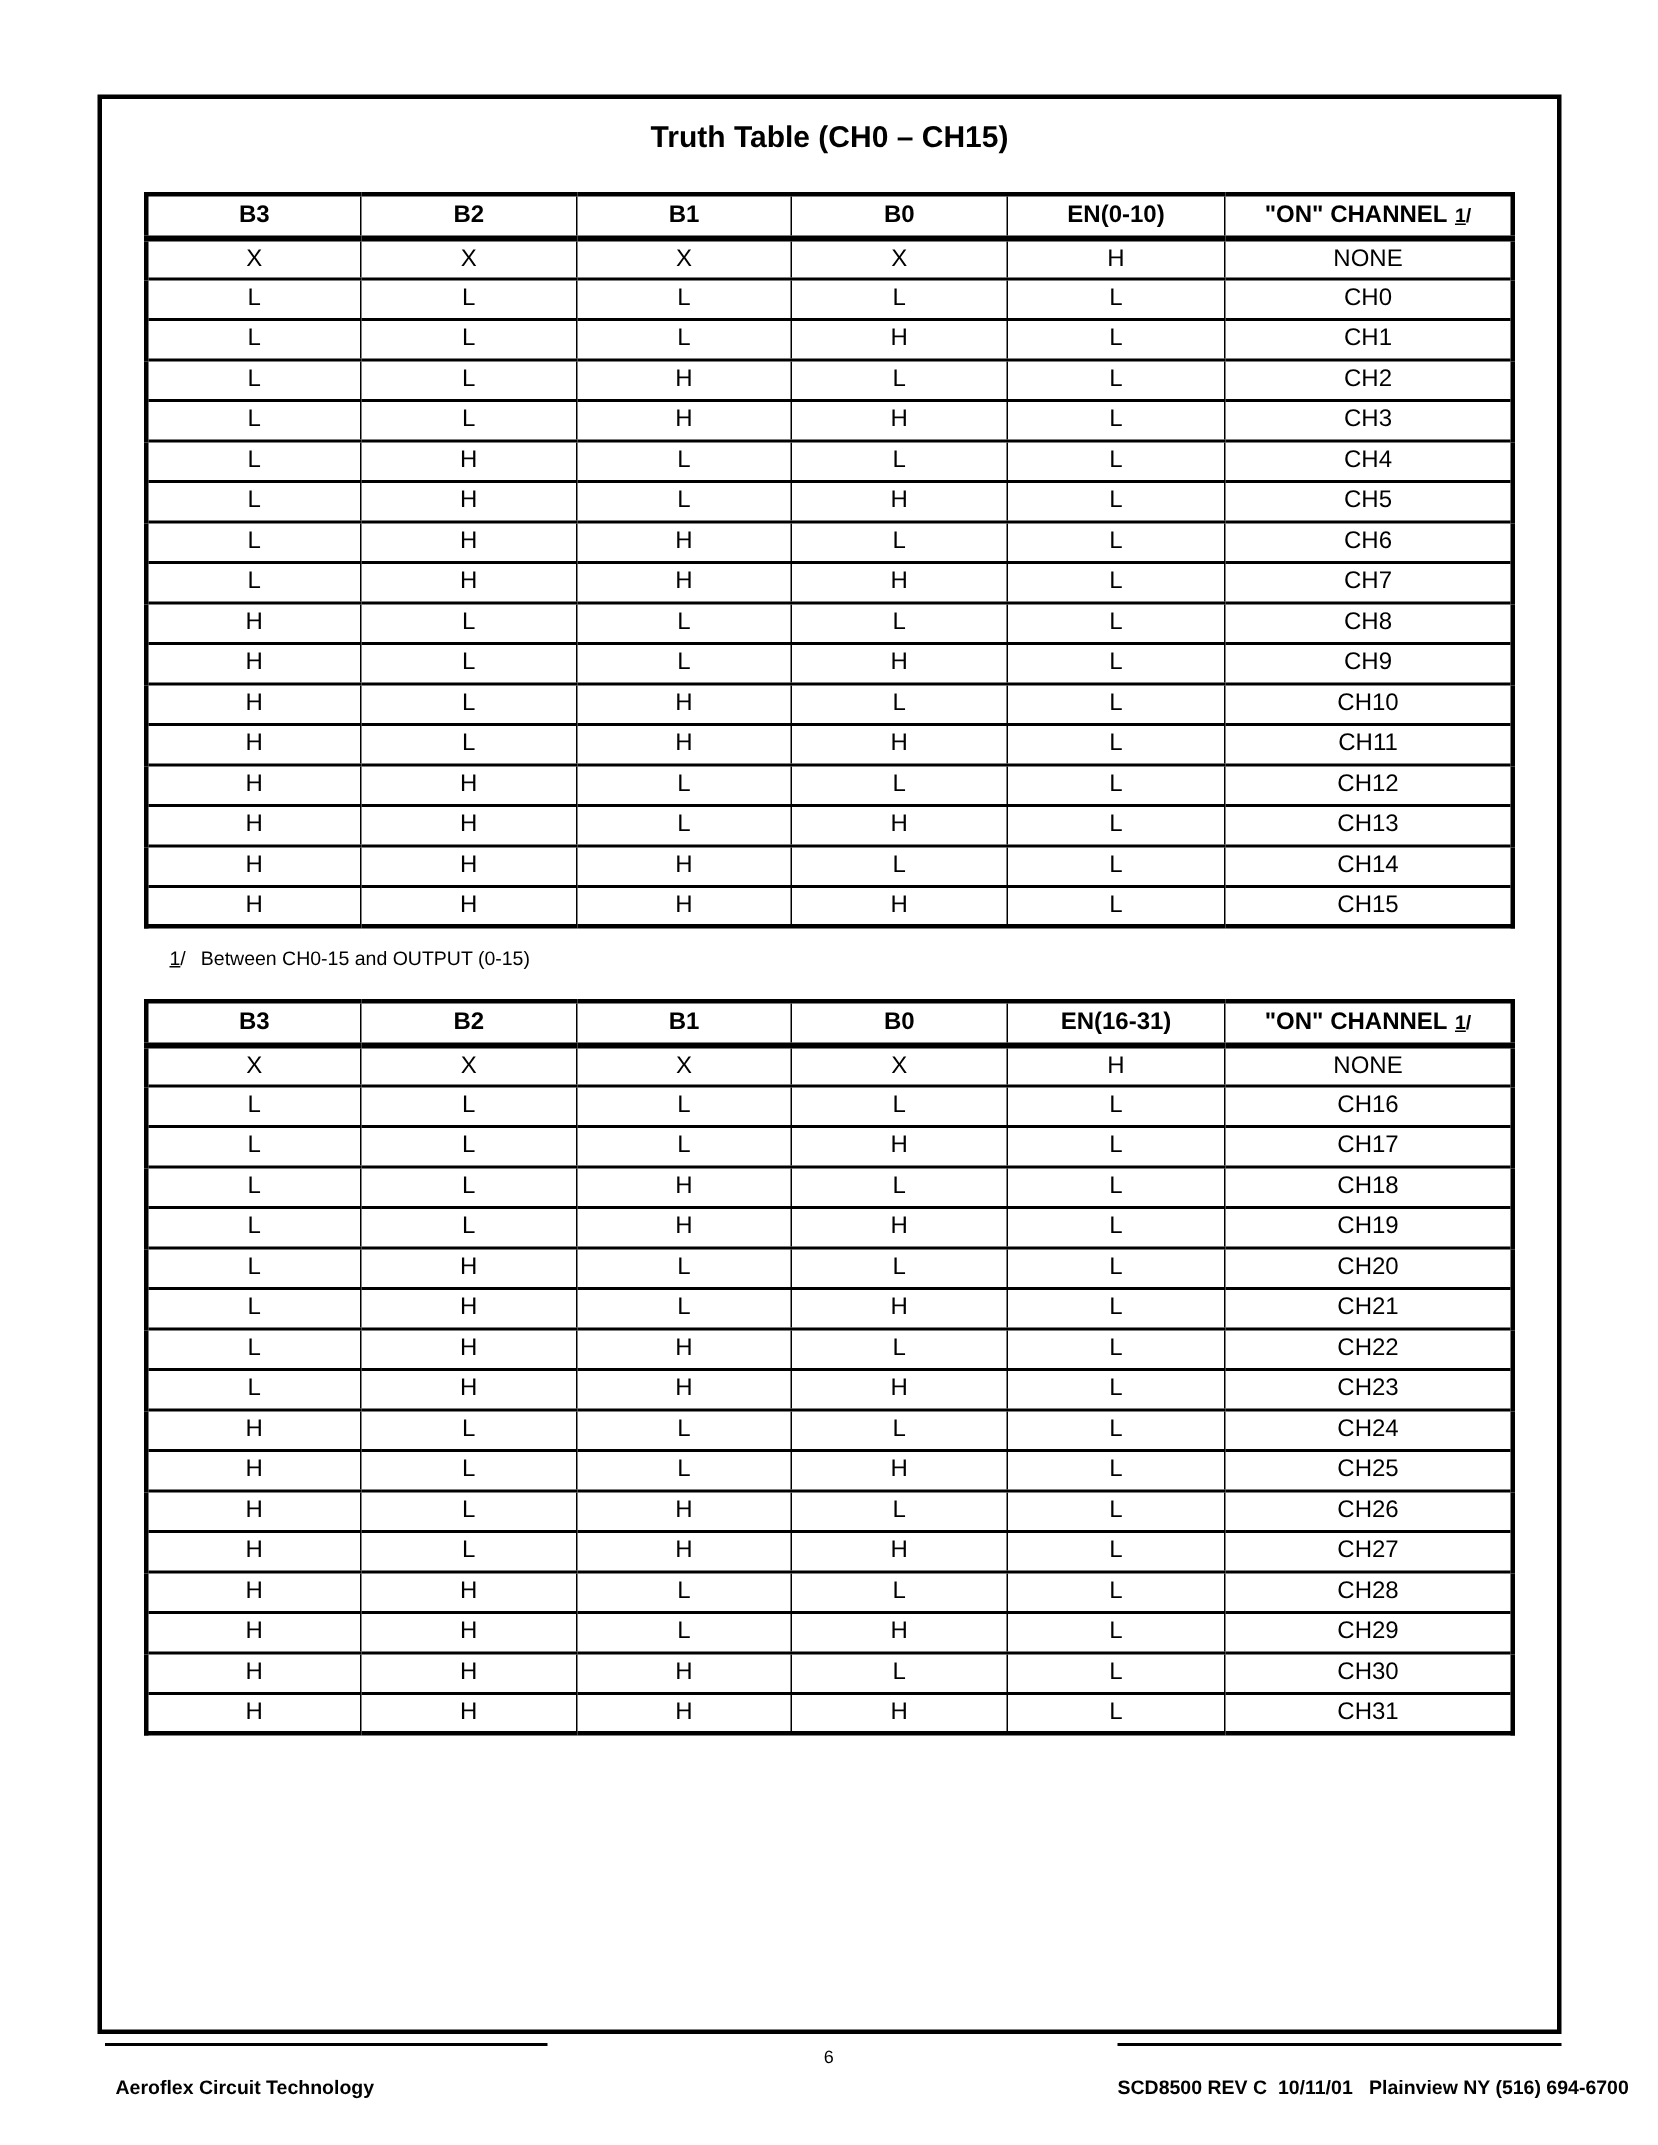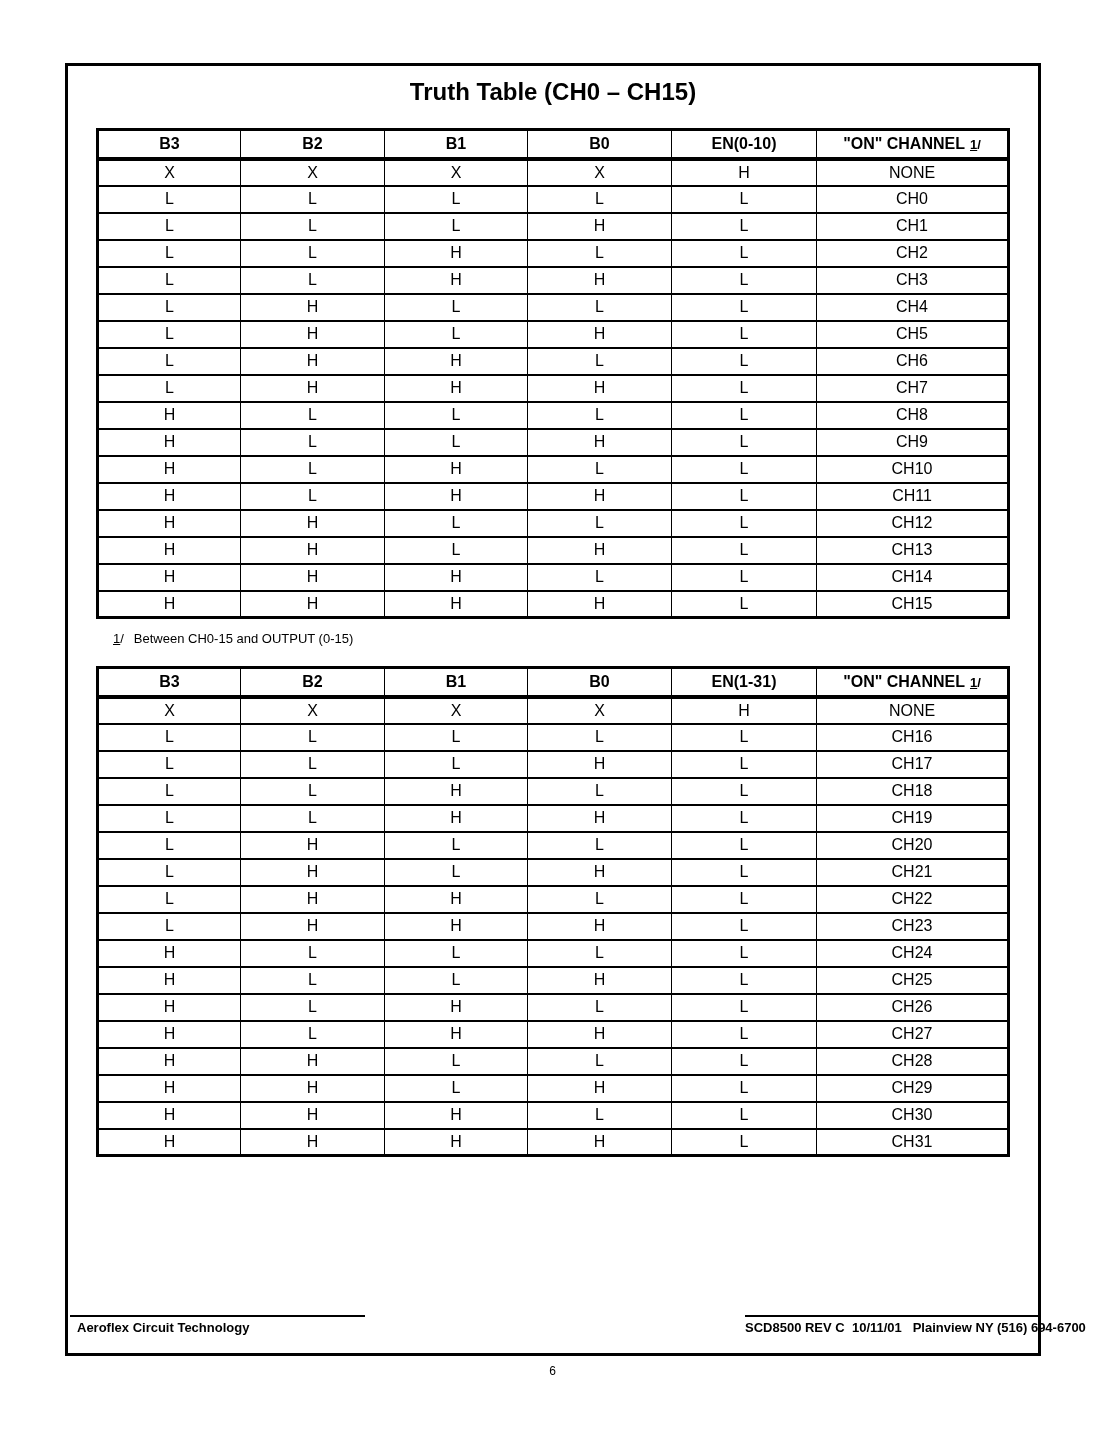--- a/index.html
+++ b/index.html
@@ -13,21 +13,21 @@
   .page-frame {
     position: absolute;
     left: 65px; top: 63px;
     width: 976px; height: 1293px;
     border: 3px solid #000000;
     background: #ffffff;
   }
   .table-title {
     text-align: center;
     font-weight: bold;
-    font-size: 24px;
+    font-size: 20px;
     line-height: 26px;
   }
   .title-1 { margin-top: 13px; }
   .title-2 { margin-top: 14px; }
   .truth-table {
     border-collapse: collapse;
     table-layout: fixed;
     width: 911px;
     margin: 12px auto;
     background: #ffffff;
@@ -63,25 +63,25 @@
   }
   .truth-table th .fn-marker { margin-left: 5px; }
   .footnote {
     margin: 10px 4px 0 45px;
     font-size: 13px;
     line-height: 16px;
   }
   .footnote .fn-marker { font-weight: normal; margin-right: 10px; }
   .footer-left, .footer-right {
     position: absolute;
-    top: 1315px;
+    top: 1362px;
     border-top: 2px solid #000000;
     font-weight: bold;
     font-size: 13px;
-    padding-top: 3px;
+    padding-top: 20px;
     white-space: pre;
   }
   .footer-left  { left: 70px;  width: 295px; padding-left: 7px; }
   .footer-right { left: 745px; width: 296px; text-align: left; }
   .footer-page {
     position: absolute;
     top: 1364px; left: 0;
     width: 1105px;
     text-align: center;
     font-size: 12px;
@@ -266,21 +266,21 @@
       <col style="width:144px">
         <col style="width:145px">
         <col style="width:192px">
     </colgroup>
     <thead>
         <tr>
           <th>B3</th>
           <th>B2</th>
           <th>B1</th>
           <th>B0</th>
-          <th>EN(1-31)</th>
+          <th>EN(16-31)</th>
           <th>"ON" CHANNEL<span class="fn-marker"><u>1</u>/</span></th>
         </tr>
       </thead>
     <tbody>
         <tr>
           <td>X</td>
           <td>X</td>
           <td>X</td>
           <td>X</td>
           <td>H</td>

